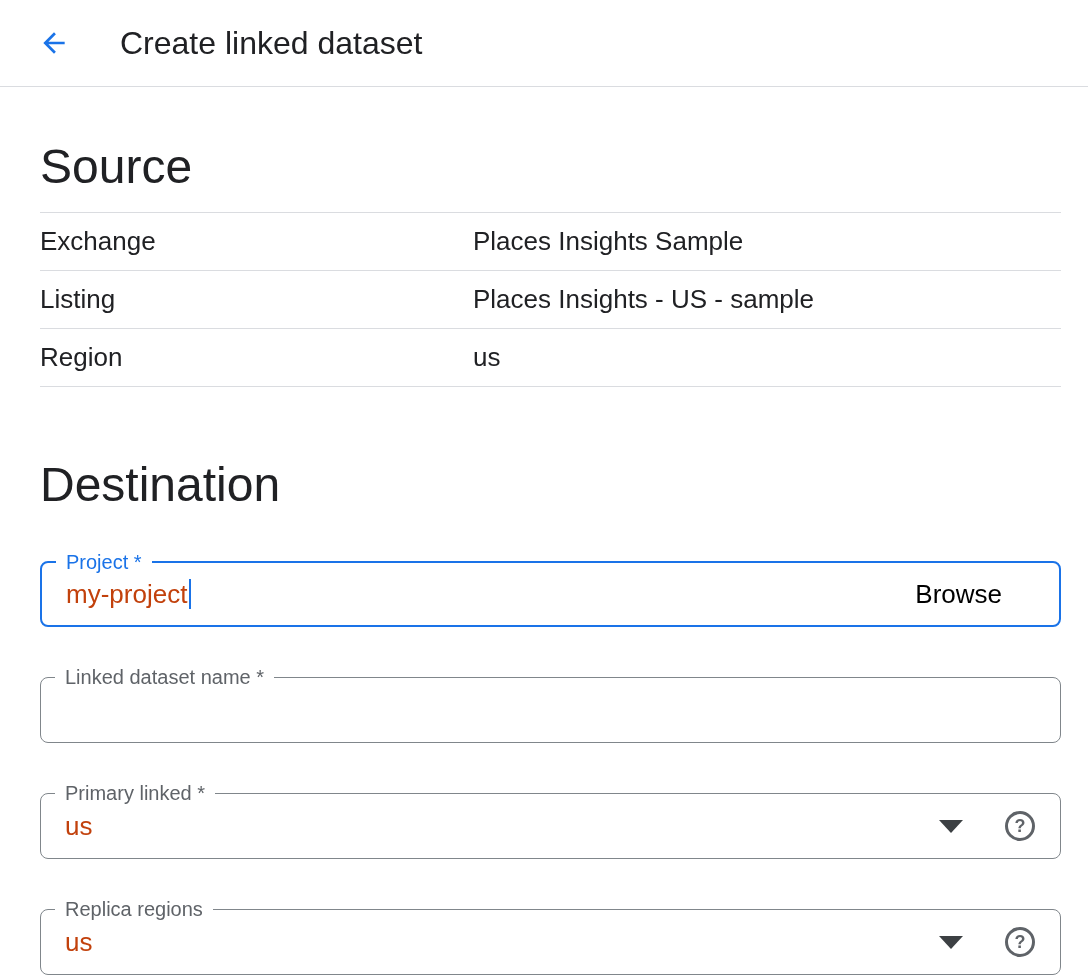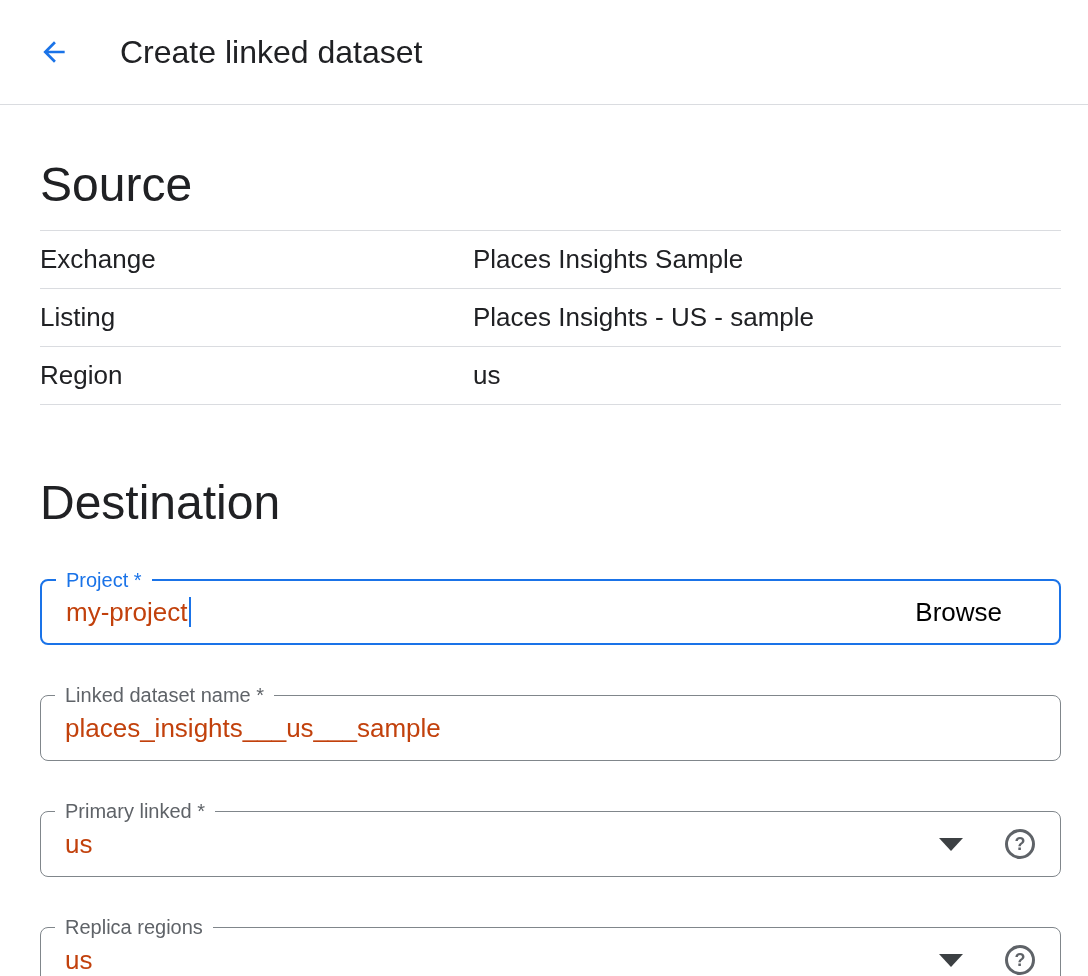--- a/index.html
+++ b/index.html
@@ -4,21 +4,21 @@
 <style>
   html,body { margin:0; padding:0; }
   body {
     width:1088px; height:976px; background:#ffffff;
     font-family:"Liberation Sans", sans-serif; color:#202124;
     overflow:hidden;
   }
 
   
   .header {
-    height:105px; border-bottom:1px solid #dadce0;
+    height:87px; border-bottom:1px solid #dadce0;
     display:flex; align-items:center; padding-left:32px; box-sizing:border-box;
   }
   .back-btn {
     width:44px; height:44px; display:flex; align-items:center; justify-content:center;
     cursor:pointer; flex:0 0 auto;
   }
   .back-btn svg { width:32px; height:32px; }
   .page-title { font-size:32px; font-weight:400; color:#202124; margin-left:44px; white-space:nowrap; }
 
   
@@ -114,21 +114,20 @@
 
     <div class="field focused">
       <span class="float-label">Project *</span>
       <span class="field-value"><span>my-project</span><span class="caret"></span></span>
       <span class="spacer"></span>
       <button class="browse-btn">Browse</button>
     </div>
 
     <div class="field">
       <span class="float-label">Linked dataset name *</span>
-      <span class="field-value">places_insights___us___sample</span>
     </div>
 
     <div class="field">
       <span class="float-label">Primary linked *</span>
       <span class="field-value">us</span>
       <span class="spacer"></span>
       <span class="dd-arrow"></span>
       <span class="help-icon">?</span>
     </div>
 

